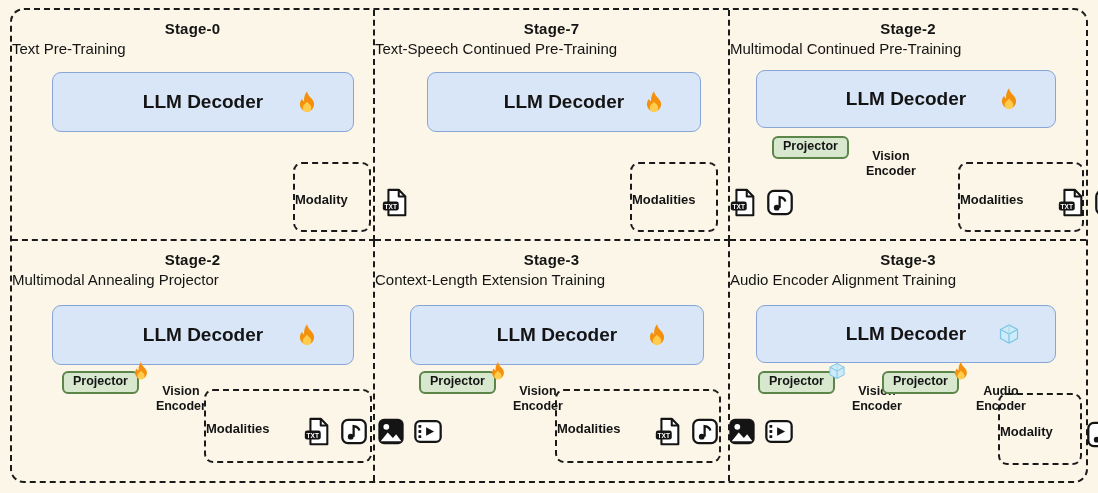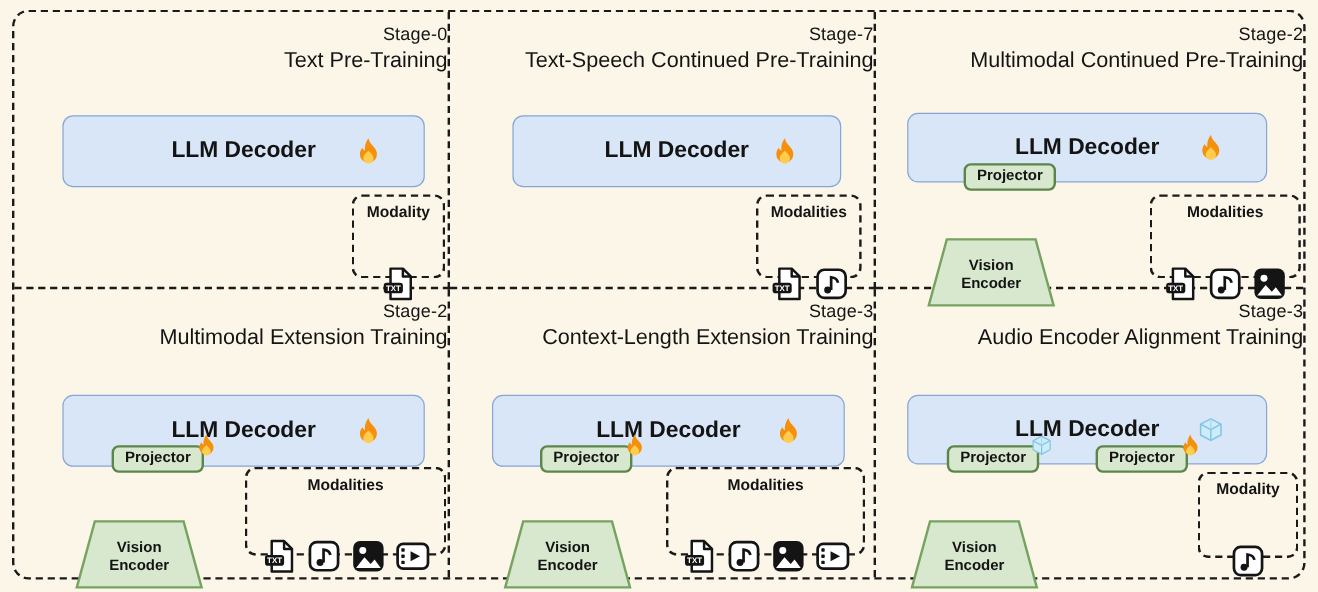--- a/index.html
+++ b/index.html
@@ -15,51 +15,51 @@
     position:absolute;left:10px;top:8px;right:10px;bottom:10px;
     border:2.5px dashed #1a1a1a;
     border-radius:14px;
     display:grid;
     grid-template-columns:363px 355px auto;
     grid-template-rows:231px auto;
   }
   .cell{position:relative;}
   .cell.bR{border-right:2.5px dashed #1a1a1a;}
   .cell.bB{border-bottom:2.5px dashed #1a1a1a;}
-  .stage-title{margin:10px 0 0;font-size:15px;font-weight:400;text-align:right;letter-spacing:.2px;}
-  .stage-subtitle{margin-top:3px;font-size:18px;text-align:right;}
+  .stage-title{margin:10px 0 0;font-size:15px;font-weight:700;text-align:center;letter-spacing:.2px;}
+  .stage-subtitle{margin-top:3px;font-size:15px;text-align:left;}
   .llm-box{
     position:absolute;
     background:#D8E6F7;
     border:1.5px solid #87A5D7;
     border-radius:9px;
-    display:flex;align-items:center;justify-content:center;margin-top:24px;
+    display:flex;align-items:center;justify-content:center;
   }
   .llm-label{font-size:19px;font-weight:700;}
   .state-icon{display:inline-block;}
   .state-icon svg{width:100%;height:100%;display:block;}
   .llm-state{position:absolute;right:34px;top:50%;transform:translateY(-50%);width:24px;height:24px;}
-  .encoder{position:absolute;width:108px;display:flex;flex-direction:column;align-items:flex-end;gap:42px;}
+  .encoder{position:absolute;width:108px;display:flex;flex-direction:row;align-items:flex-start;gap:42px;}
   .projector{
     position:relative;z-index:2;
     background:#D7E8CF;border:2px solid #5C8549;border-radius:6px;
     padding:2px 9px 3px;
     font-size:12.5px;font-weight:700;line-height:1.1;
   }
   .proj-state{position:absolute;right:-14px;top:-12px;width:20px;height:20px;}
   .trapezoid{position:relative;width:108px;height:58px;margin-top:-3px;}
   .trap-svg{position:absolute;left:0;top:0;width:100%;height:100%;}
   .encoder-label{
     position:absolute;left:50%;top:54%;transform:translate(-50%,-50%);
     width:72px;text-align:center;font-size:12.5px;font-weight:700;line-height:1.2;
   }
   .modality-box{
     position:absolute;
     border:2.5px dashed #1a1a1a;border-radius:9px;
-    display:flex;flex-direction:column;align-items:center;
+    display:flex;flex-direction:row;align-items:center;
     padding-top:5px;box-sizing:border-box;gap:32px;
   }
   .modality-title{font-size:13px;font-weight:700;}
   .modality-icons{display:flex;gap:7px;margin-top:5px;align-items:center;}
   .mod-icon{width:30px;height:31px;display:inline-block;}
   .mod-icon svg{width:100%;height:100%;display:block;}
 </style>
 </head>
 <body>
 
@@ -174,21 +174,21 @@
               <circle cx="11" cy="11" r="3.1" fill="#FFFFFF"></circle>
               <path d="M5 26.5l7.5-9.5 5.5 6 3.5-4 5.5 7.5z" fill="#FFFFFF"></path>
             </svg>
           </span>
         </div>
     </div>
   </section>
 
   <section class="cell bR">
     <h2 class="stage-title">Stage-2</h2>
-    <div class="stage-subtitle">Multimodal Extension Training</div>
+    <div class="stage-subtitle">Multimodal Annealing Projector</div>
     <div class="llm-box" style="left:40px;top:64px;width:300px;height:58px;">
       <span class="llm-label">LLM Decoder</span>
       <span class="state-icon llm-state">
           <svg viewBox="0 0 24 24">
             <path fill="#F4900C" d="M12 1.3c.7 3.5 2.7 5.2 4.5 7.2 1.7 1.9 2.6 3.7 2.6 6a7.1 7.1 0 0 1-14.2 0c0-2 .8-3.9 2-5.4.5 1.2 1.3 2 2.3 2.4C8.6 8.6 9.6 4.5 12 1.3z"></path>
             <path fill="#FFCC4D" d="M12 22.2a4.3 4.3 0 0 0 4.3-4.4c0-2.2-1.9-3.7-4.3-6.1-2.4 2.4-4.3 3.9-4.3 6.1A4.3 4.3 0 0 0 12 22.2z"></path>
           </svg>
         </span>
     </div>
     <div class="encoder" style="left:50px;top:130px;">
@@ -347,20 +347,26 @@
     <div class="encoder" style="left:152px;top:130px;">
       <div class="projector">
         <span>Projector</span>
         <span class="state-icon proj-state">
             <svg viewBox="0 0 24 24">
               <path fill="#F4900C" d="M12 1.3c.7 3.5 2.7 5.2 4.5 7.2 1.7 1.9 2.6 3.7 2.6 6a7.1 7.1 0 0 1-14.2 0c0-2 .8-3.9 2-5.4.5 1.2 1.3 2 2.3 2.4C8.6 8.6 9.6 4.5 12 1.3z"></path>
               <path fill="#FFCC4D" d="M12 22.2a4.3 4.3 0 0 0 4.3-4.4c0-2.2-1.9-3.7-4.3-6.1-2.4 2.4-4.3 3.9-4.3 6.1A4.3 4.3 0 0 0 12 22.2z"></path>
             </svg>
           </span>
       </div>
+      <div class="trapezoid">
+        <svg class="trap-svg" viewBox="0 0 108 58" preserveAspectRatio="none">
+          <path d="M17 1.5 H91 L106 56.5 H2 Z" fill="#D7E8CF" stroke="#76A35F" stroke-width="2"></path>
+        </svg>
+        <span class="encoder-label">Audio Encoder</span>
+      </div>
     </div>
     <div class="modality-box" style="left:268px;top:152px;width:84px;height:72px;">
       <div class="modality-title">Modality</div>
       <div class="modality-icons">
           <span class="mod-icon">
             <svg viewBox="0 0 32 32">
               <rect x="3.5" y="3.5" width="25" height="25" rx="6" fill="#FFFFFF" stroke="#141414" stroke-width="2.4"></rect>
               <circle cx="12.5" cy="21.5" r="3.1" fill="#141414"></circle>
               <path d="M15.6 21.5V10.2c3.6.4 5.6 2.1 6.1 4.8" fill="none" stroke="#141414" stroke-width="2.4"></path>
             </svg>

